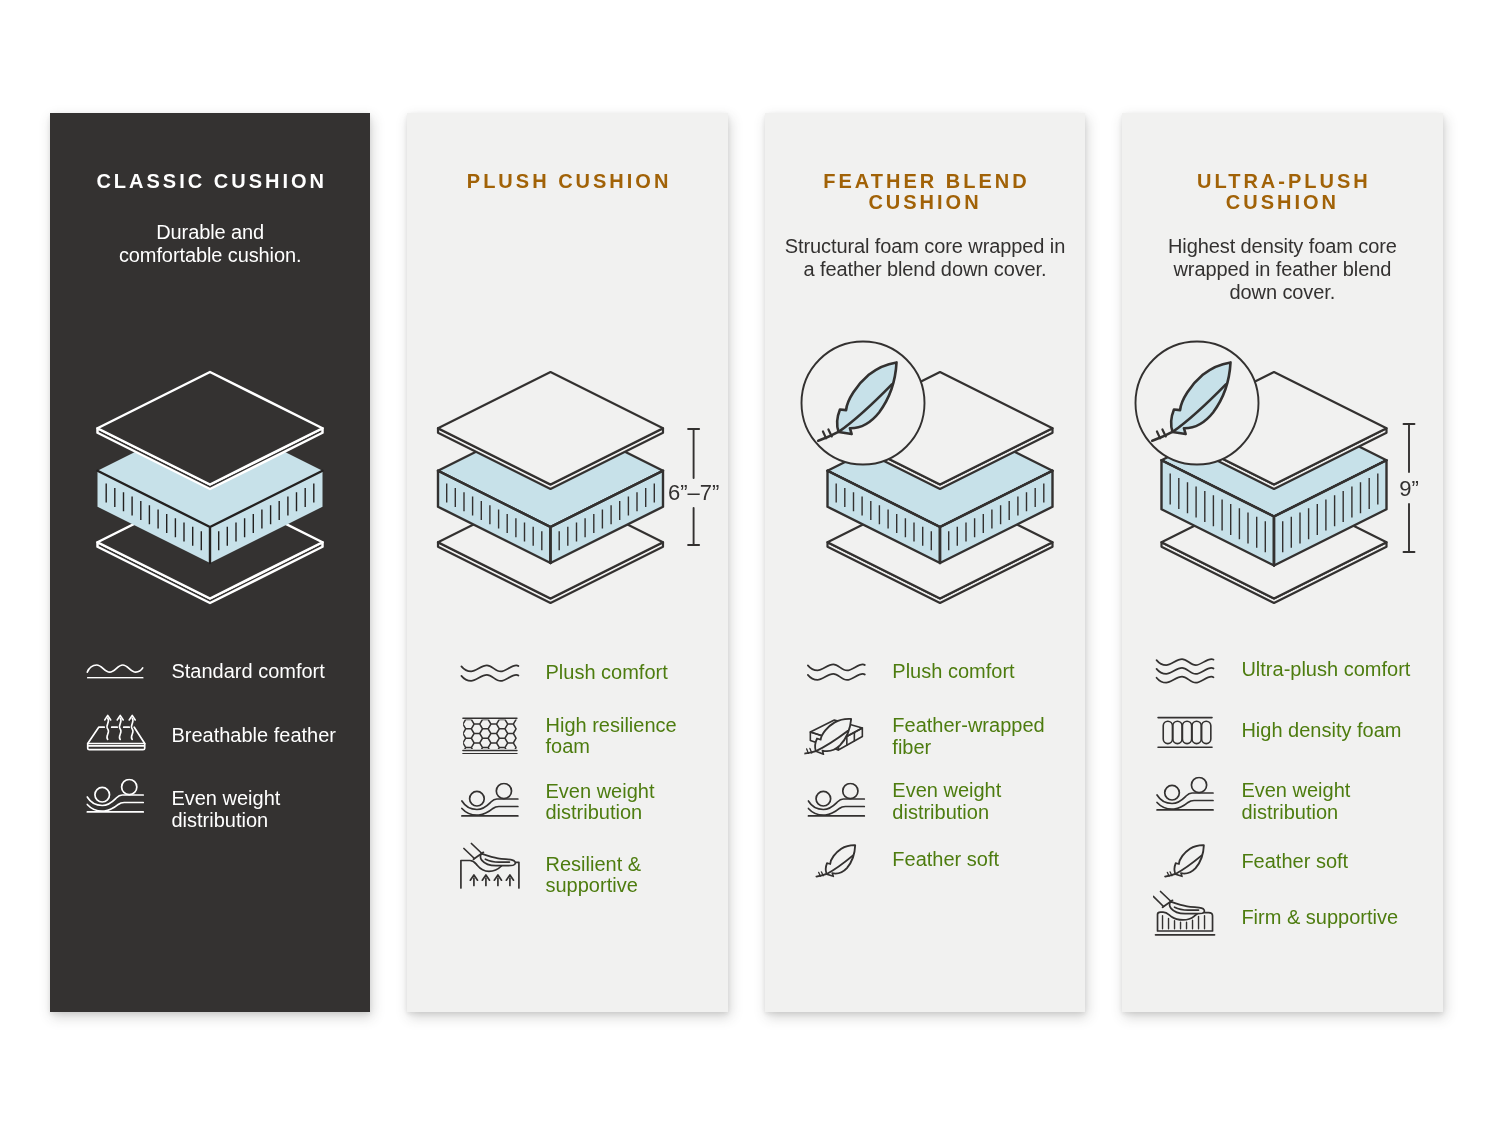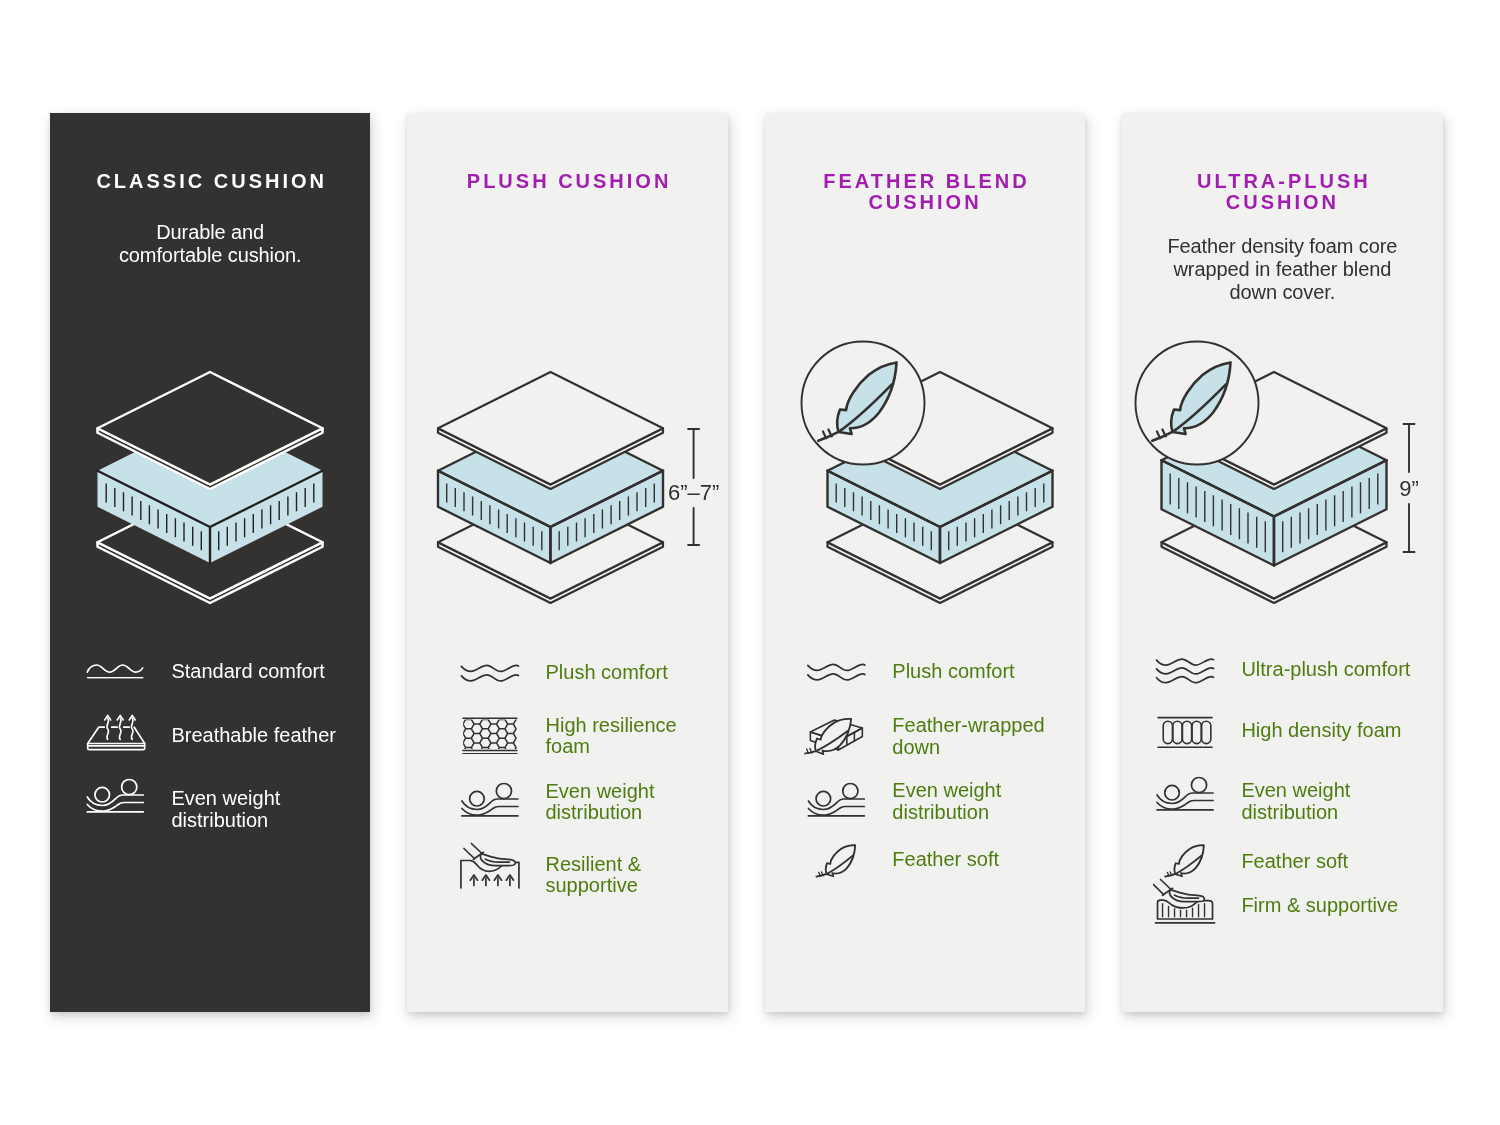--- a/index.html
+++ b/index.html
@@ -3,21 +3,21 @@
 <meta charset="utf-8">
 <style>
   html,body { margin:0; padding:0; }
   body { width:1500px; height:1125px; background:#ffffff; font-family:"Liberation Sans", sans-serif; }
   .canvas { position:relative; width:1500px; height:1125px; background:#ffffff; overflow:hidden; }
   .card { position:absolute; top:113px; width:320.4px; height:899px; background:#f1f1f0;
           box-shadow: 2px 5px 12px rgba(60,58,56,0.22), 0 2px 4px rgba(60,58,56,0.10); }
   .card.dark { background:#343231; }
   .card-title { position:absolute; top:57.9px; left:0; width:100%; margin:0; text-align:center;
                 font-size:20px; line-height:21px; font-weight:700; letter-spacing:3px; text-indent:3px;
-                color:#a21caf; white-space:pre-line; }
+                color:#a16207; white-space:pre-line; }
   .dark .card-title { color:#ffffff; }
   .card-sub { position:absolute; left:0; width:100%; margin:0; text-align:center;
               font-size:20px; line-height:23px; letter-spacing:-0.1px; color:#333130; white-space:pre-line; }
   .sub-1line { top:107.5px; } 
   .sub-2line { top:121.5px; } 
   .dark .card-sub { color:#ffffff; }
   .diagram { position:absolute; top:217px; left:0; width:100%; height:300px; }
   .features { position:absolute; left:50%; transform:translateX(-50%); width:max-content; }
   .feat { display:flex; column-gap:25px; }
   .feat .ic { flex:none; width:62px; position:relative; }
@@ -25,21 +25,21 @@
   .feat .tx { font-size:20px; line-height:21.5px; color:#4d7c0f; white-space:pre-line; }
   .dark .feat .tx { color:#ffffff; }
   
   .c0 .features { top:548px; }
   .c1 .features { top:549px; }
   .c2 .features { top:548px; }
   .c3 .features { top:545.5px; }
   .c0 .feat.r1 { margin-top:42.5px; } .c0 .feat.r2 { margin-top:41.5px; }
   .c1 .feat.r1 { margin-top:31px; } .c1 .feat.r2 { margin-top:23px; } .c1 .feat.r3 { margin-top:30px; }
   .c2 .feat.r1 { margin-top:32.5px; } .c2 .feat.r2 { margin-top:22px; } .c2 .feat.r3 { margin-top:25.5px; }
-  .c3 .feat.r1 { margin-top:39.5px; } .c3 .feat.r2 { margin-top:39px; } .c3 .feat.r3 { margin-top:28px; } .c3 .feat.r4 { margin-top:22px; }
+  .c3 .feat.r1 { margin-top:39.5px; } .c3 .feat.r2 { margin-top:39px; } .c3 .feat.r3 { margin-top:28px; } .c3 .feat.r4 { margin-top:34px; }
 </style>
 </head>
 <body>
 
 <div class="canvas">
 
   <section class="card dark c0" style="left:50px">
     <h2 class="card-title">CLASSIC CUSHION</h2>
     <p class="card-sub sub-1line">Durable and
 comfortable cushion.</p>
@@ -195,20 +195,22 @@
         </span>
         <span class="tx">Resilient &amp;
 supportive</span>
       </div>
     </div>
   </section>
 
   <section class="card c2" style="left:764.8px">
     <h2 class="card-title">FEATHER BLEND
 CUSHION</h2>
+    <p class="card-sub sub-2line">Structural foam core wrapped in
+a feather blend down cover.</p>
     <div class="diagram"><svg width="320" height="300" viewBox="0 0 320 300" font-family="Liberation Sans, sans-serif">
           <g>
             <polygon points="62.5,212.25 62.5,216.75 175,273 287.5,216.75 287.5,212.25 175,268.5" fill="#f1f1f0" stroke="#333130" stroke-width="2.2" stroke-linejoin="round"></polygon>
             <polygon points="175,156 287.5,212.25 175,268.5 62.5,212.25" fill="#f1f1f0" stroke="#333130" stroke-width="2.2" stroke-linejoin="round"></polygon>
           </g>
           <g>
             <polygon points="175,84.5 287.5,140.75 175,197 62.5,140.75" fill="#c7e1e9" stroke="#333130" stroke-width="2.4" stroke-linejoin="round"></polygon>
             <polygon points="62.5,140.75 175,197 175,233 62.5,176.75" fill="#c7e1e9" stroke="#333130" stroke-width="2.4" stroke-linejoin="round"></polygon>
             <polygon points="175,197 287.5,140.75 287.5,176.75 175,233" fill="#c7e1e9" stroke="#333130" stroke-width="2.4" stroke-linejoin="round"></polygon>
             <path d="M71.2,153.6 L71.2,172.6 M183.7,201.2 L183.7,220.2 M79.8,157.9 L79.8,176.9 M192.3,196.8 L192.3,215.8 M88.5,162.2 L88.5,181.2 M201.0,192.5 L201.0,211.5 M97.1,166.6 L97.1,185.6 M209.6,188.2 L209.6,207.2 M105.8,170.9 L105.8,189.9 M218.3,183.9 L218.3,202.9 M114.4,175.2 L114.4,194.2 M226.9,179.5 L226.9,198.5 M123.1,179.5 L123.1,198.5 M235.6,175.2 L235.6,194.2 M131.7,183.9 L131.7,202.9 M244.2,170.9 L244.2,189.9 M140.4,188.2 L140.4,207.2 M252.9,166.6 L252.9,185.6 M149.0,192.5 L149.0,211.5 M261.5,162.2 L261.5,181.2 M157.7,196.8 L157.7,215.8 M270.2,157.9 L270.2,176.9 M166.3,201.2 L166.3,220.2 M278.8,153.6 L278.8,172.6 " stroke="#333130" stroke-width="1.4" fill="none"></path>
@@ -252,21 +254,21 @@
                   <path d="M0,-94 C10,-80 17,-62 17.5,-44 C17.5,-31 13,-20 4.5,-13.5 L9.5,-10 L-2,-3.5 C-7.5,-7 -12.5,-13.5 -15,-22 L-9.8,-25.3 C-15.5,-34 -17,-52 -14,-67 C-11.5,-78.5 -6,-87.5 0,-94 Z" fill="#f1f1f0" stroke-width="3.02"></path>
                   <path d="M-2,-4 C4.5,-26 7.5,-50 10,-74" fill="none" stroke-width="3.02"></path>
                   <path d="M-2,-4 C-5,3 -8.5,9.5 -12.5,16" fill="none" stroke-width="3.02"></path>
                   <path d="M-4.6,4.2 L-11.6,0.8" fill="none" stroke-width="2.45"></path>
                   <path d="M-7.8,9.2 L-14.6,5.8" fill="none" stroke-width="2.45"></path>
                 </g>
               </g>
           </svg>
         </span>
         <span class="tx">Feather-wrapped
-down</span>
+fiber</span>
       </div>
       <div class="feat r2">
         <span class="ic" style="--dy:-2px">
           <svg width="58" height="35" viewBox="0 0 58 35" fill="none" stroke="#333130" stroke-width="1.7" stroke-linecap="round">
             <circle cx="16" cy="16.2" r="7.3"></circle>
               <circle cx="43" cy="8.6" r="7.6"></circle>
             <path d="M1,18.5 C5,25 10,27 16,27 C23,27 27,22.5 30,19.5 C31.5,18 33,16.5 36,16.5 L57,16.5"></path>
             <path d="M1,26 C6,31.5 12,33 18,32.5 C25,32 29,28.5 32,26 C33.5,24.8 35.5,24 38,24 L57,24"></path>
             <path d="M1,33.4 L57,33.4"></path>
           </svg>
@@ -289,21 +291,21 @@
           </svg>
         </span>
         <span class="tx">Feather soft</span>
       </div>
     </div>
   </section>
 
   <section class="card c3" style="left:1122.2px">
     <h2 class="card-title">ULTRA-PLUSH
 CUSHION</h2>
-    <p class="card-sub sub-2line">Feather density foam core
+    <p class="card-sub sub-2line">Highest density foam core
 wrapped in feather blend
 down cover.</p>
     <div class="diagram"><svg width="320" height="300" viewBox="0 0 320 300" font-family="Liberation Sans, sans-serif">
           <g>
             <polygon points="39.5,212.25 39.5,216.75 152,273 264.5,216.75 264.5,212.25 152,268.5" fill="#f1f1f0" stroke="#333130" stroke-width="2.2" stroke-linejoin="round"></polygon>
             <polygon points="152,156 264.5,212.25 152,268.5 39.5,212.25" fill="#f1f1f0" stroke="#333130" stroke-width="2.2" stroke-linejoin="round"></polygon>
           </g>
           <g>
             <polygon points="152,74 264.5,130.25 152,186.5 39.5,130.25" fill="#c7e1e9" stroke="#333130" stroke-width="2.4" stroke-linejoin="round"></polygon>
             <polygon points="39.5,130.25 152,186.5 152,235.5 39.5,179.25" fill="#c7e1e9" stroke="#333130" stroke-width="2.4" stroke-linejoin="round"></polygon>

